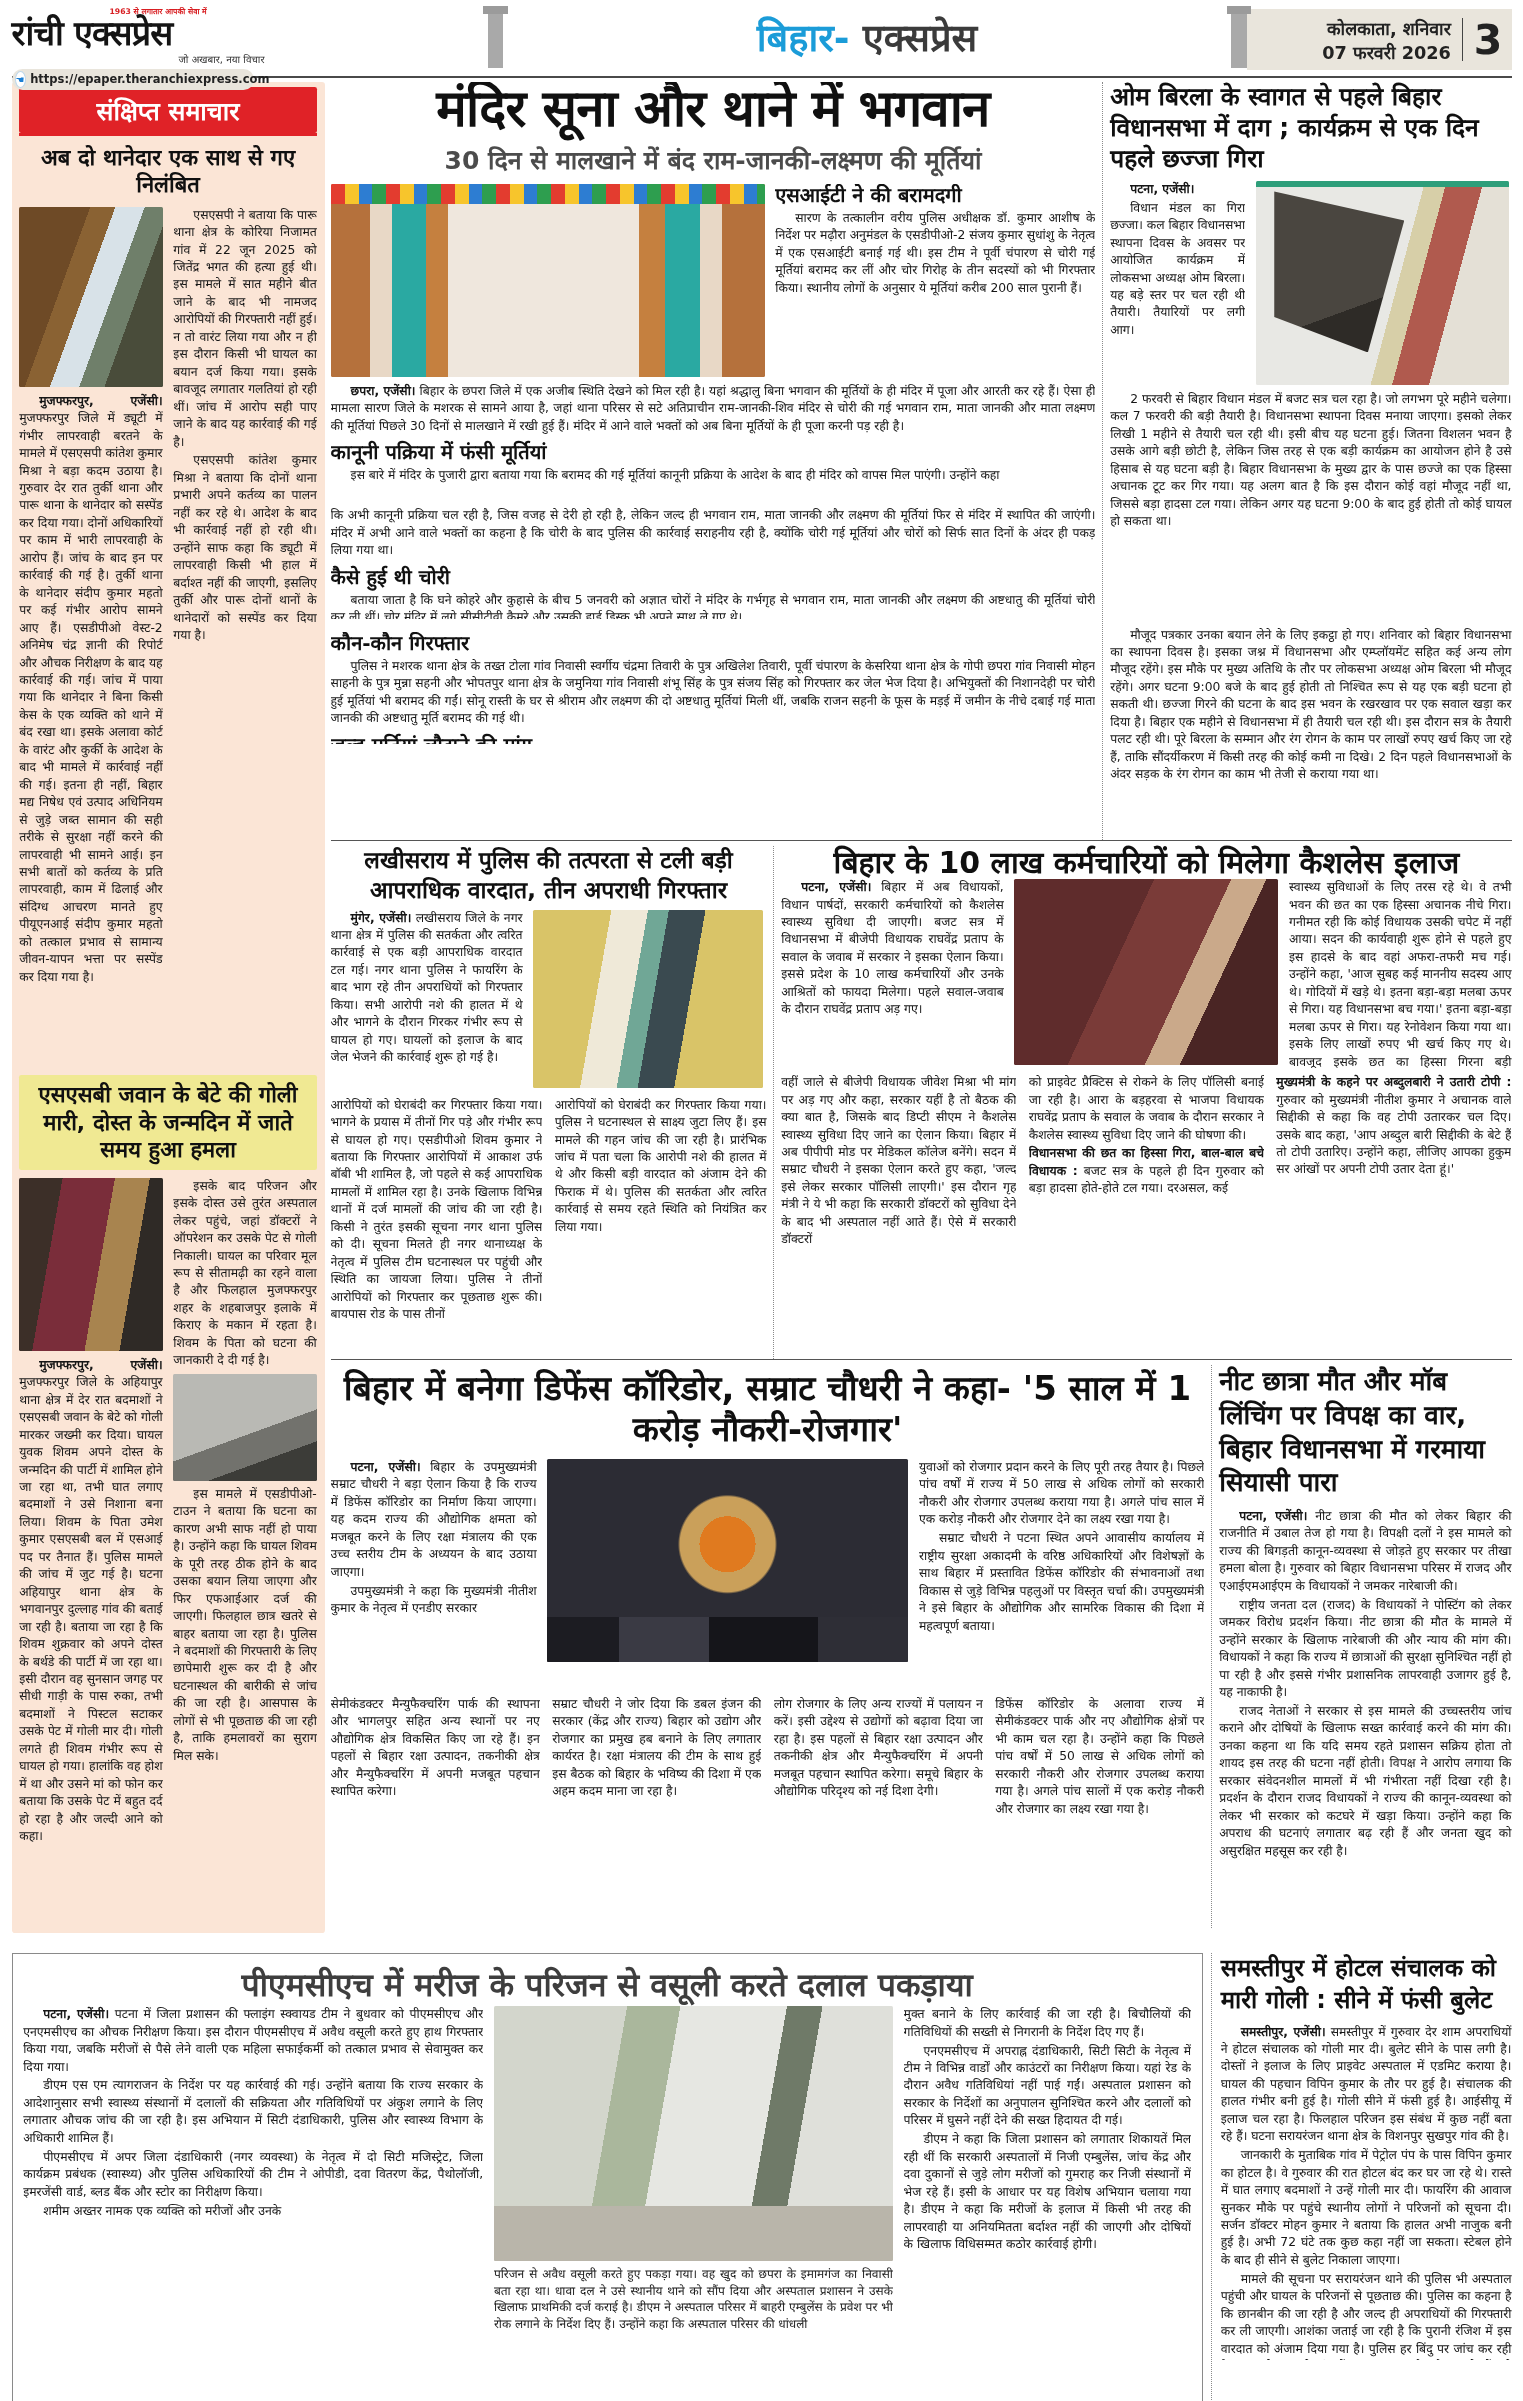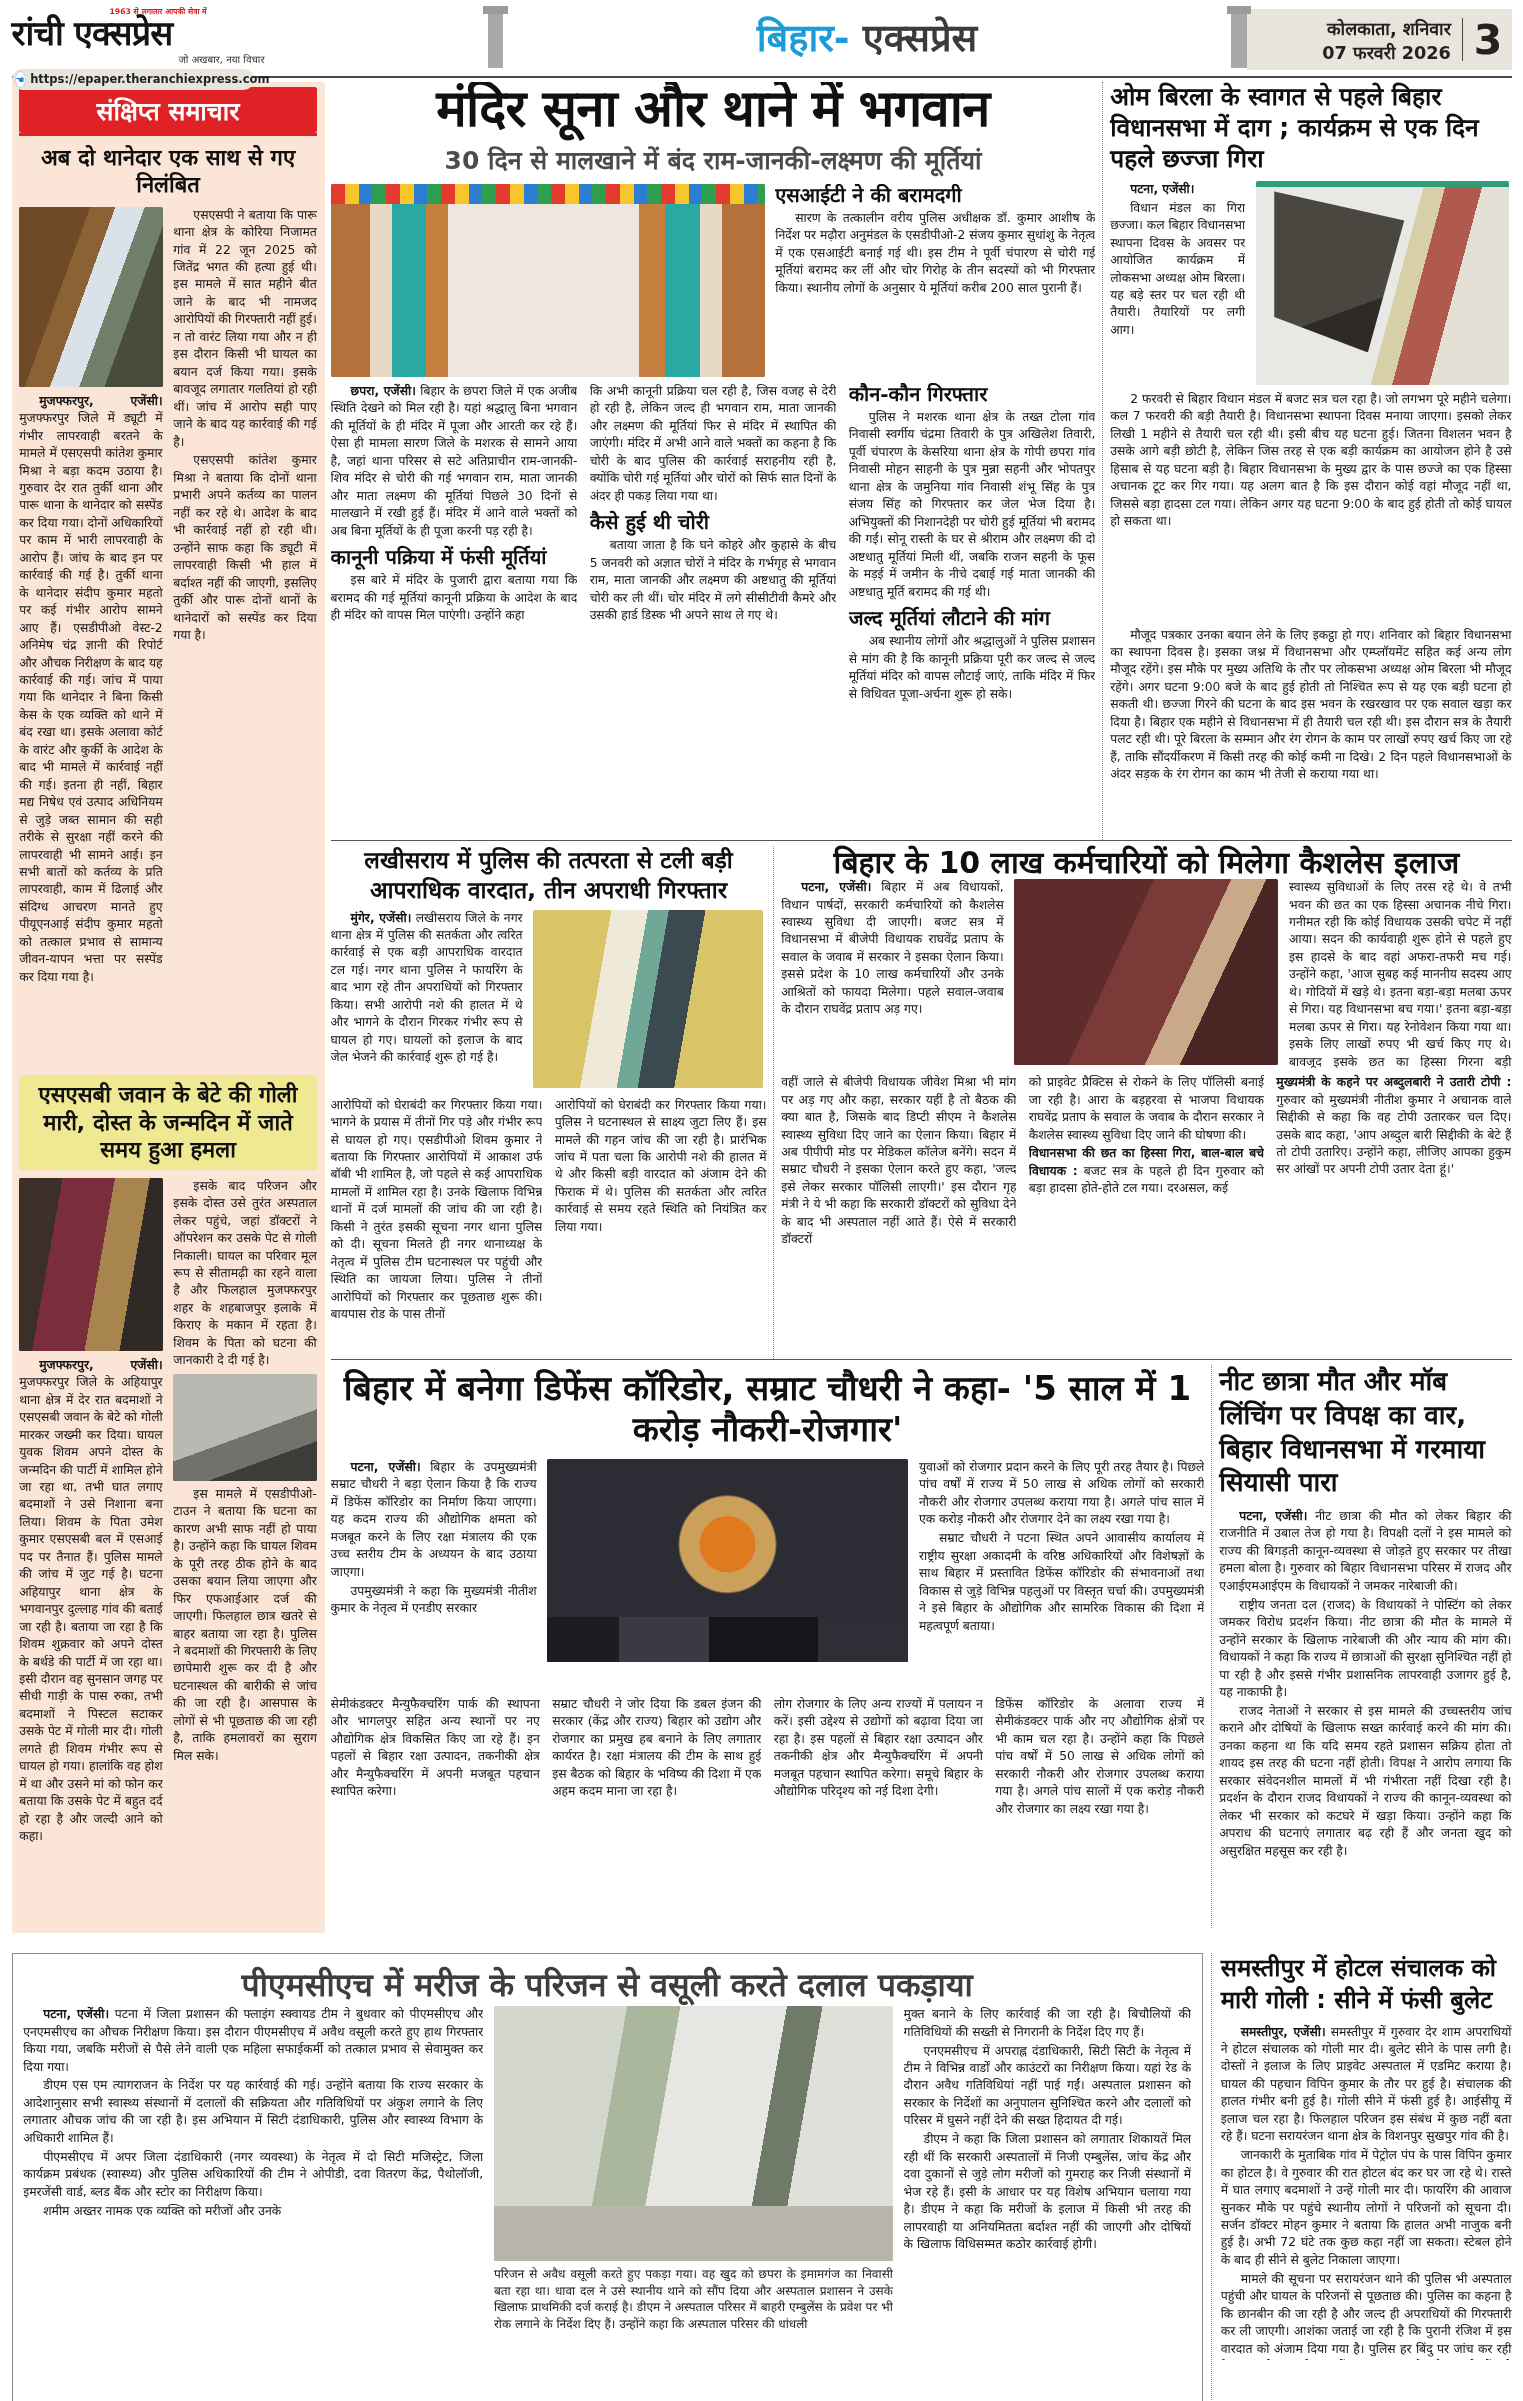--- a/index.html
+++ b/index.html
@@ -194,21 +194,21 @@
         <article class="article-a">
           <h1 class="headline-a">मंदिर सूना और थाने में भगवान</h1>
           <div class="subhead-a">30 दिन से मालखाने में बंद राम-जानकी-लक्ष्मण की मूर्तियां</div>
           <div class="photo-row">
             <div class="photo ph-temple"></div>
             <div class="col body-text" style="height:193px;">
               <span class="inline-sub" style="margin-top:0;">एसआईटी ने की बरामदगी</span>
               <p>सारण के तत्कालीन वरीय पुलिस अधीक्षक डॉ. कुमार आशीष के निर्देश पर मढ़ौरा अनुमंडल के एसडीपीओ-2 संजय कुमार सुधांशु के नेतृत्व में एक एसआईटी बनाई गई थी। इस टीम ने पूर्वी चंपारण से चोरी गई मूर्तियां बरामद कर लीं और चोर गिरोह के तीन सदस्यों को भी गिरफ्तार किया। स्थानीय लोगों के अनुसार ये मूर्तियां करीब 200 साल पुरानी हैं।</p>
             </div>
           </div>
-          <div class="cols" style="height:361px;">
+          <div class="cols" style="height:361px;flex-direction:column;">
             <div class="col body-text">
               <p><span class="dateline">छपरा, एजेंसी।</span> <span>बिहार के छपरा जिले में एक अजीब स्थिति देखने को मिल रही है। यहां श्रद्धालु बिना भगवान की मूर्तियों के ही मंदिर में पूजा और आरती कर रहे हैं। ऐसा ही मामला सारण जिले के मशरक से सामने आया है, जहां थाना परिसर से सटे अतिप्राचीन राम-जानकी-शिव मंदिर से चोरी की गई भगवान राम, माता जानकी और माता लक्ष्मण की मूर्तियां पिछले 30 दिनों से मालखाने में रखी हुई हैं। मंदिर में आने वाले भक्तों को अब बिना मूर्तियों के ही पूजा करनी पड़ रही है।</span></p>
               <span class="inline-sub">कानूनी पक्रिया में फंसी मूर्तियां</span>
               <p>इस बारे में मंदिर के पुजारी द्वारा बताया गया कि बरामद की गई मूर्तियां कानूनी प्रक्रिया के आदेश के बाद ही मंदिर को वापस मिल पाएंगी। उन्होंने कहा</p>
             </div>
             <div class="col body-text">
               <p style="text-indent:0;">कि अभी कानूनी प्रक्रिया चल रही है, जिस वजह से देरी हो रही है, लेकिन जल्द ही भगवान राम, माता जानकी और लक्ष्मण की मूर्तियां फिर से मंदिर में स्थापित की जाएंगी। मंदिर में अभी आने वाले भक्तों का कहना है कि चोरी के बाद पुलिस की कार्रवाई सराहनीय रही है, क्योंकि चोरी गई मूर्तियां और चोरों को सिर्फ सात दिनों के अंदर ही पकड़ लिया गया था।</p>
               <span class="inline-sub">कैसे हुई थी चोरी</span>
               <p>बताया जाता है कि घने कोहरे और कुहासे के बीच 5 जनवरी को अज्ञात चोरों ने मंदिर के गर्भगृह से भगवान राम, माता जानकी और लक्ष्मण की अष्टधातु की मूर्तियां चोरी कर ली थीं। चोर मंदिर में लगे सीसीटीवी कैमरे और उसकी हार्ड डिस्क भी अपने साथ ले गए थे।</p>
             </div>

